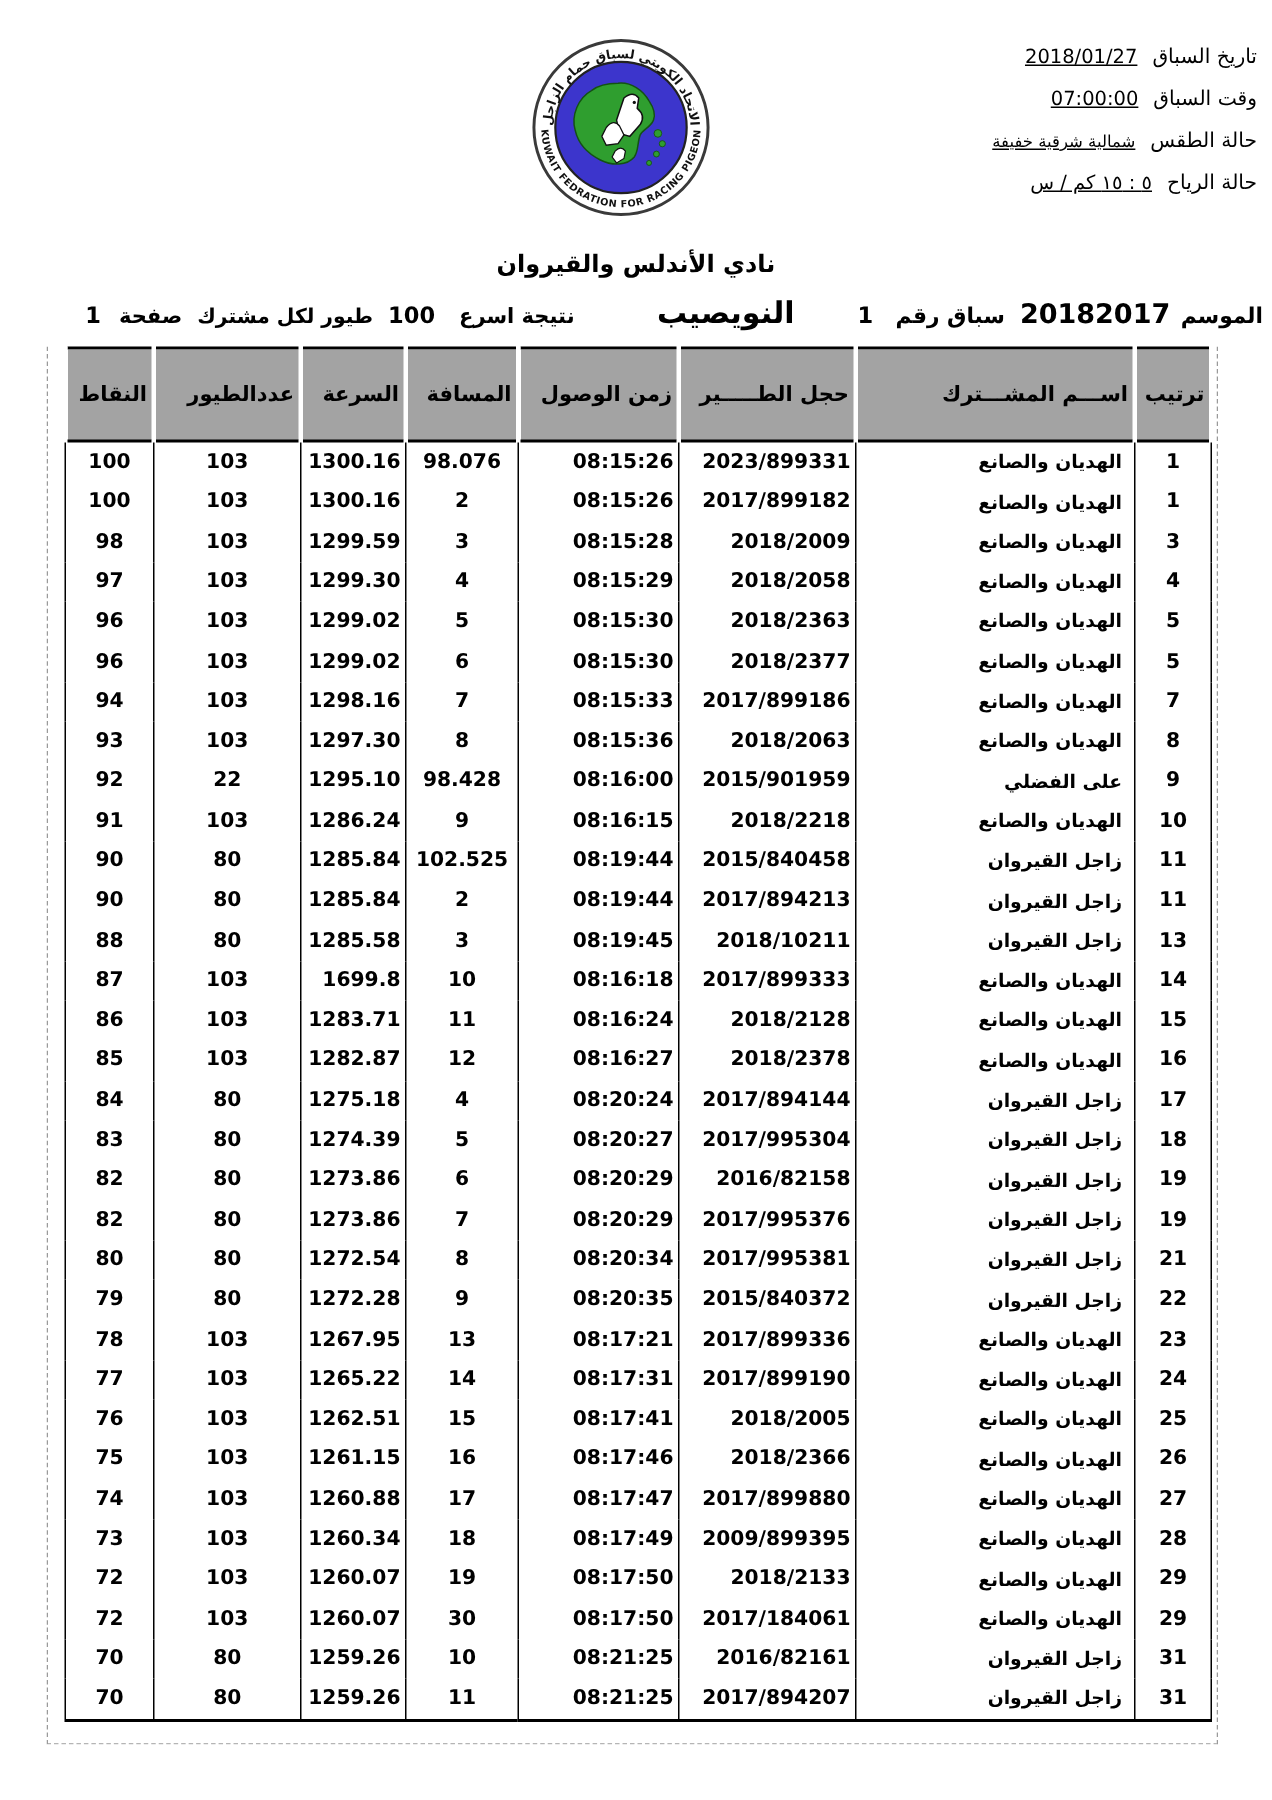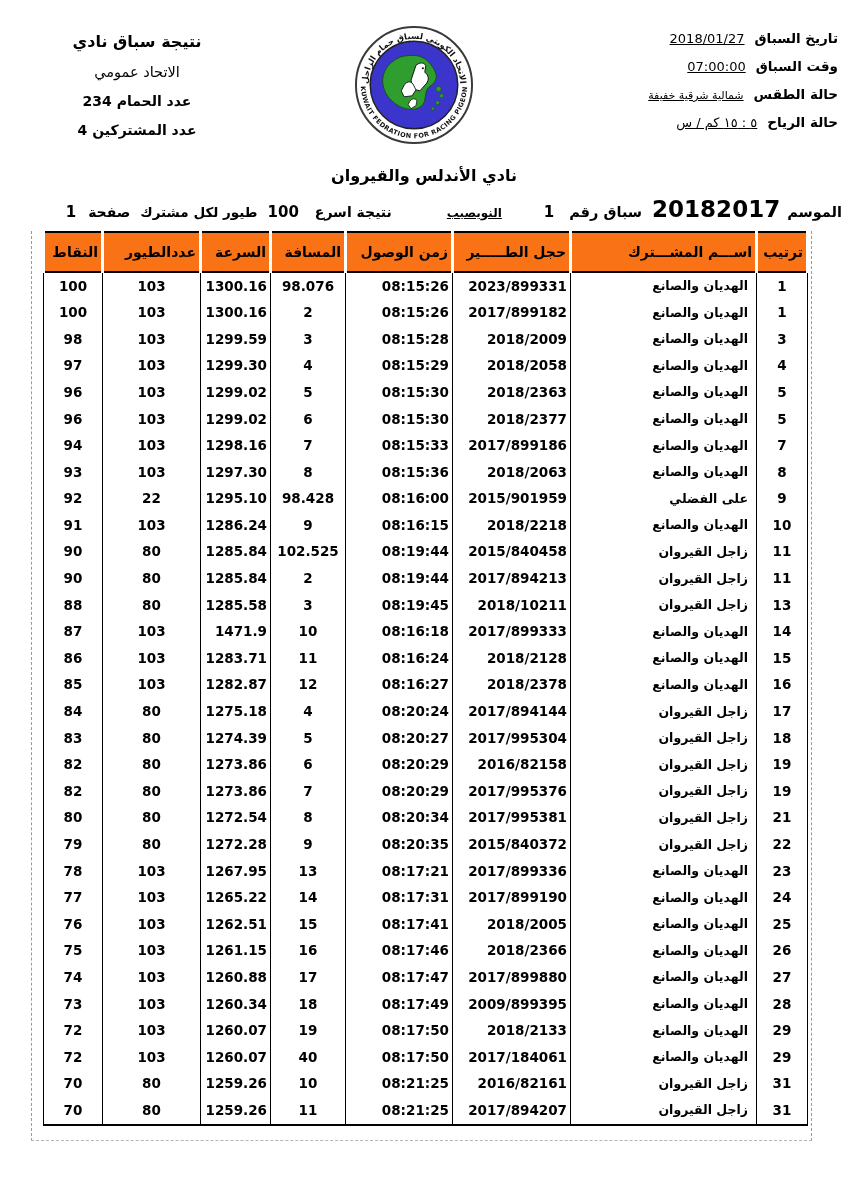--- a/index.html
+++ b/index.html
@@ -2,50 +2,50 @@
 <html lang="ar"><head>
 <meta charset="utf-8">
 <style>
   html,body{margin:0;padding:0;background:#fff;}
   body{width:848px;height:1200px;font-family:"DejaVu Sans","Liberation Sans",sans-serif;color:#000;}
   .page{position:relative;width:848px;height:1200px;overflow:hidden;background:#fff;}
 
   
   .h-right{position:absolute;top:30px;right:10px;width:290px;direction:rtl;text-align:right;}
   .h-right .line{display:flex;direction:rtl;align-items:baseline;gap:10px;margin-bottom:12px;}
-  .h-right .lbl{font-weight:bold;font-size:13.5px;white-space:nowrap;}
+  .h-right .lbl{font-weight:normal;font-size:13.5px;white-space:nowrap;}
   .h-right .val{font-size:13px;white-space:nowrap;text-decoration:underline;}
   .h-right .val.small{font-size:11px;}
 
   .h-left{position:absolute;top:32px;left:30px;width:214px;direction:rtl;text-align:center;}
   .h-left .l1{font-weight:bold;font-size:16px;margin-bottom:13px;}
   .h-left .l2{font-size:14.5px;margin-bottom:13px;}
   .h-left .l3,.h-left .l4{font-weight:bold;font-size:14px;margin-bottom:13px;white-space:nowrap;}
 
   .logo{position:absolute;top:24px;left:353px;width:122px;height:122px;}
 
   .club-title{position:absolute;top:166px;left:0;width:100%;text-align:center;font-weight:bold;font-size:16px;direction:rtl;}
 
   .season{position:absolute;top:196px;right:6px;left:30px;display:flex;direction:rtl;align-items:baseline;font-weight:bold;font-size:14.5px;white-space:nowrap;}
   .season .grp{display:flex;direction:rtl;align-items:baseline;gap:7px;margin-inline-end:10px;}
-  .season .big{font-size:23px;}
+  .season .big{font-size:18px;}
   .season .s-raceno{margin-inline-end:78px;margin-left:15px;}
   .season .s-raceval{margin-inline-end:42px;font-size:15px;}
-  .season .s-loc{margin-inline-end:55px;font-size:12px;text-decoration:underline;}
+  .season .s-loc{margin-inline-end:55px;font-size:20px;}
   .season .s-res{margin-inline-end:16px;font-size:14px;text-align:center;}
   .season .s-cnt{margin-inline-end:10px;font-size:15px;}
   .season .s-suf{margin-inline-end:10px;font-size:13.5px;}
   .season .s-pg{margin-inline-end:26px;font-size:14px;margin-left:12px;}
   .season .s-pgno{font-size:15px;}
 
   
   .tablewrap{position:absolute;top:231px;right:36px;border-left:1px dashed #9a9a9a;border-right:1px dashed #9a9a9a;border-bottom:1px dashed #b5b5b5;padding:0 2px 14px 10px;}
   table.results{border-collapse:collapse;direction:rtl;table-layout:fixed;width:764px;}
-  table.results th{background:#f97316;border:3px solid #fff;border-top:2px solid #000;border-bottom:2px solid #000;
-    font-weight:bold;font-size:14px;height:38px;text-align:right;padding:0 3px;vertical-align:middle;white-space:nowrap;overflow:hidden;}
+  table.results th{background:#a3a3a3;border:3px solid #fff;border-top:2px solid #000;border-bottom:2px solid #000;
+    font-weight:bold;font-size:14px;height:38px;text-align:right;padding:11px 3px;vertical-align:middle;white-space:nowrap;overflow:hidden;}
   table.results td{border-left:1px solid #000;border-right:1px solid #000;height:26.6px;font-size:13.5px;font-weight:bold;
     padding:0 3px;vertical-align:middle;line-height:1;white-space:nowrap;overflow:hidden;}
   table.results tbody tr:last-child td{border-bottom:2px solid #000;}
   table.results td:first-child{border-right:1px solid #000;}
   table.results td.c{text-align:center;}
   table.results td.r{text-align:right;}
   table.results td.name{text-align:right;padding-right:8px;font-size:12.5px;}
   table.results td.ring,table.results td.time{font-size:13.5px;}
 </style>
 </head>
@@ -95,32 +95,20 @@
       </g>
       <g>
         <path d="M64,42 q6,-5 10,0 l-1,7 q6,5 2,11 l-7,8 -7,-2 -2,-9 z" fill="#ffffff" stroke="#111" stroke-width="1"></path>
         <circle cx="71" cy="45" r="1.1" fill="#111"></circle>
         <path d="M52,62 q5,-6 9,-1 l3,6 -4,6 -8,1 -3,-6 z" fill="#ffffff" stroke="#111" stroke-width="0.9"></path>
         <path d="M58,78 q4,-4 7,0 l-1,5 -5,3 -3,-4 z" fill="#ffffff" stroke="#111" stroke-width="0.8"></path>
       </g>
     </svg>
   </div>
 
-  <div class="h-left">
-    <div class="l1">نتيجة سباق نادي</div>
-    <div class="l2">الاتحاد عمومي</div>
-    <div class="l3">
-      <span>عدد الحمام</span>
-      <span>234</span>
-    </div>
-    <div class="l4">
-      <span>عدد المشتركين</span>
-      <span>4</span>
-    </div>
-  </div>
 
   <div class="club-title">نادي الأندلس والقيروان</div>
 
   <div class="season">
     <span class="grp">
       <span>الموسم</span>
       <span class="big">20182017</span>
     </span>
     <span class="s-raceno">سباق رقم</span>
     <span class="s-raceval">1</span>
@@ -286,21 +274,21 @@
     <td class="r">1285.58</td>
     <td class="c">80</td>
     <td class="c">88</td>
   </tr>
           <tr>
     <td class="c">14</td>
     <td class="name">الهديان والصانع</td>
     <td class="r ring">2017/899333</td>
     <td class="r time">08:16:18</td>
     <td class="c">10</td>
-    <td class="r">1471.9</td>
+    <td class="r">1699.8</td>
     <td class="c">103</td>
     <td class="c">87</td>
   </tr>
           <tr>
     <td class="c">15</td>
     <td class="name">الهديان والصانع</td>
     <td class="r ring">2018/2128</td>
     <td class="r time">08:16:24</td>
     <td class="c">11</td>
     <td class="r">1283.71</td>
@@ -445,21 +433,21 @@
     <td class="c">19</td>
     <td class="r">1260.07</td>
     <td class="c">103</td>
     <td class="c">72</td>
   </tr>
           <tr>
     <td class="c">29</td>
     <td class="name">الهديان والصانع</td>
     <td class="r ring">2017/184061</td>
     <td class="r time">08:17:50</td>
-    <td class="c">40</td>
+    <td class="c">30</td>
     <td class="r">1260.07</td>
     <td class="c">103</td>
     <td class="c">72</td>
   </tr>
           <tr>
     <td class="c">31</td>
     <td class="name">زاجل القيروان</td>
     <td class="r ring">2016/82161</td>
     <td class="r time">08:21:25</td>
     <td class="c">10</td>

